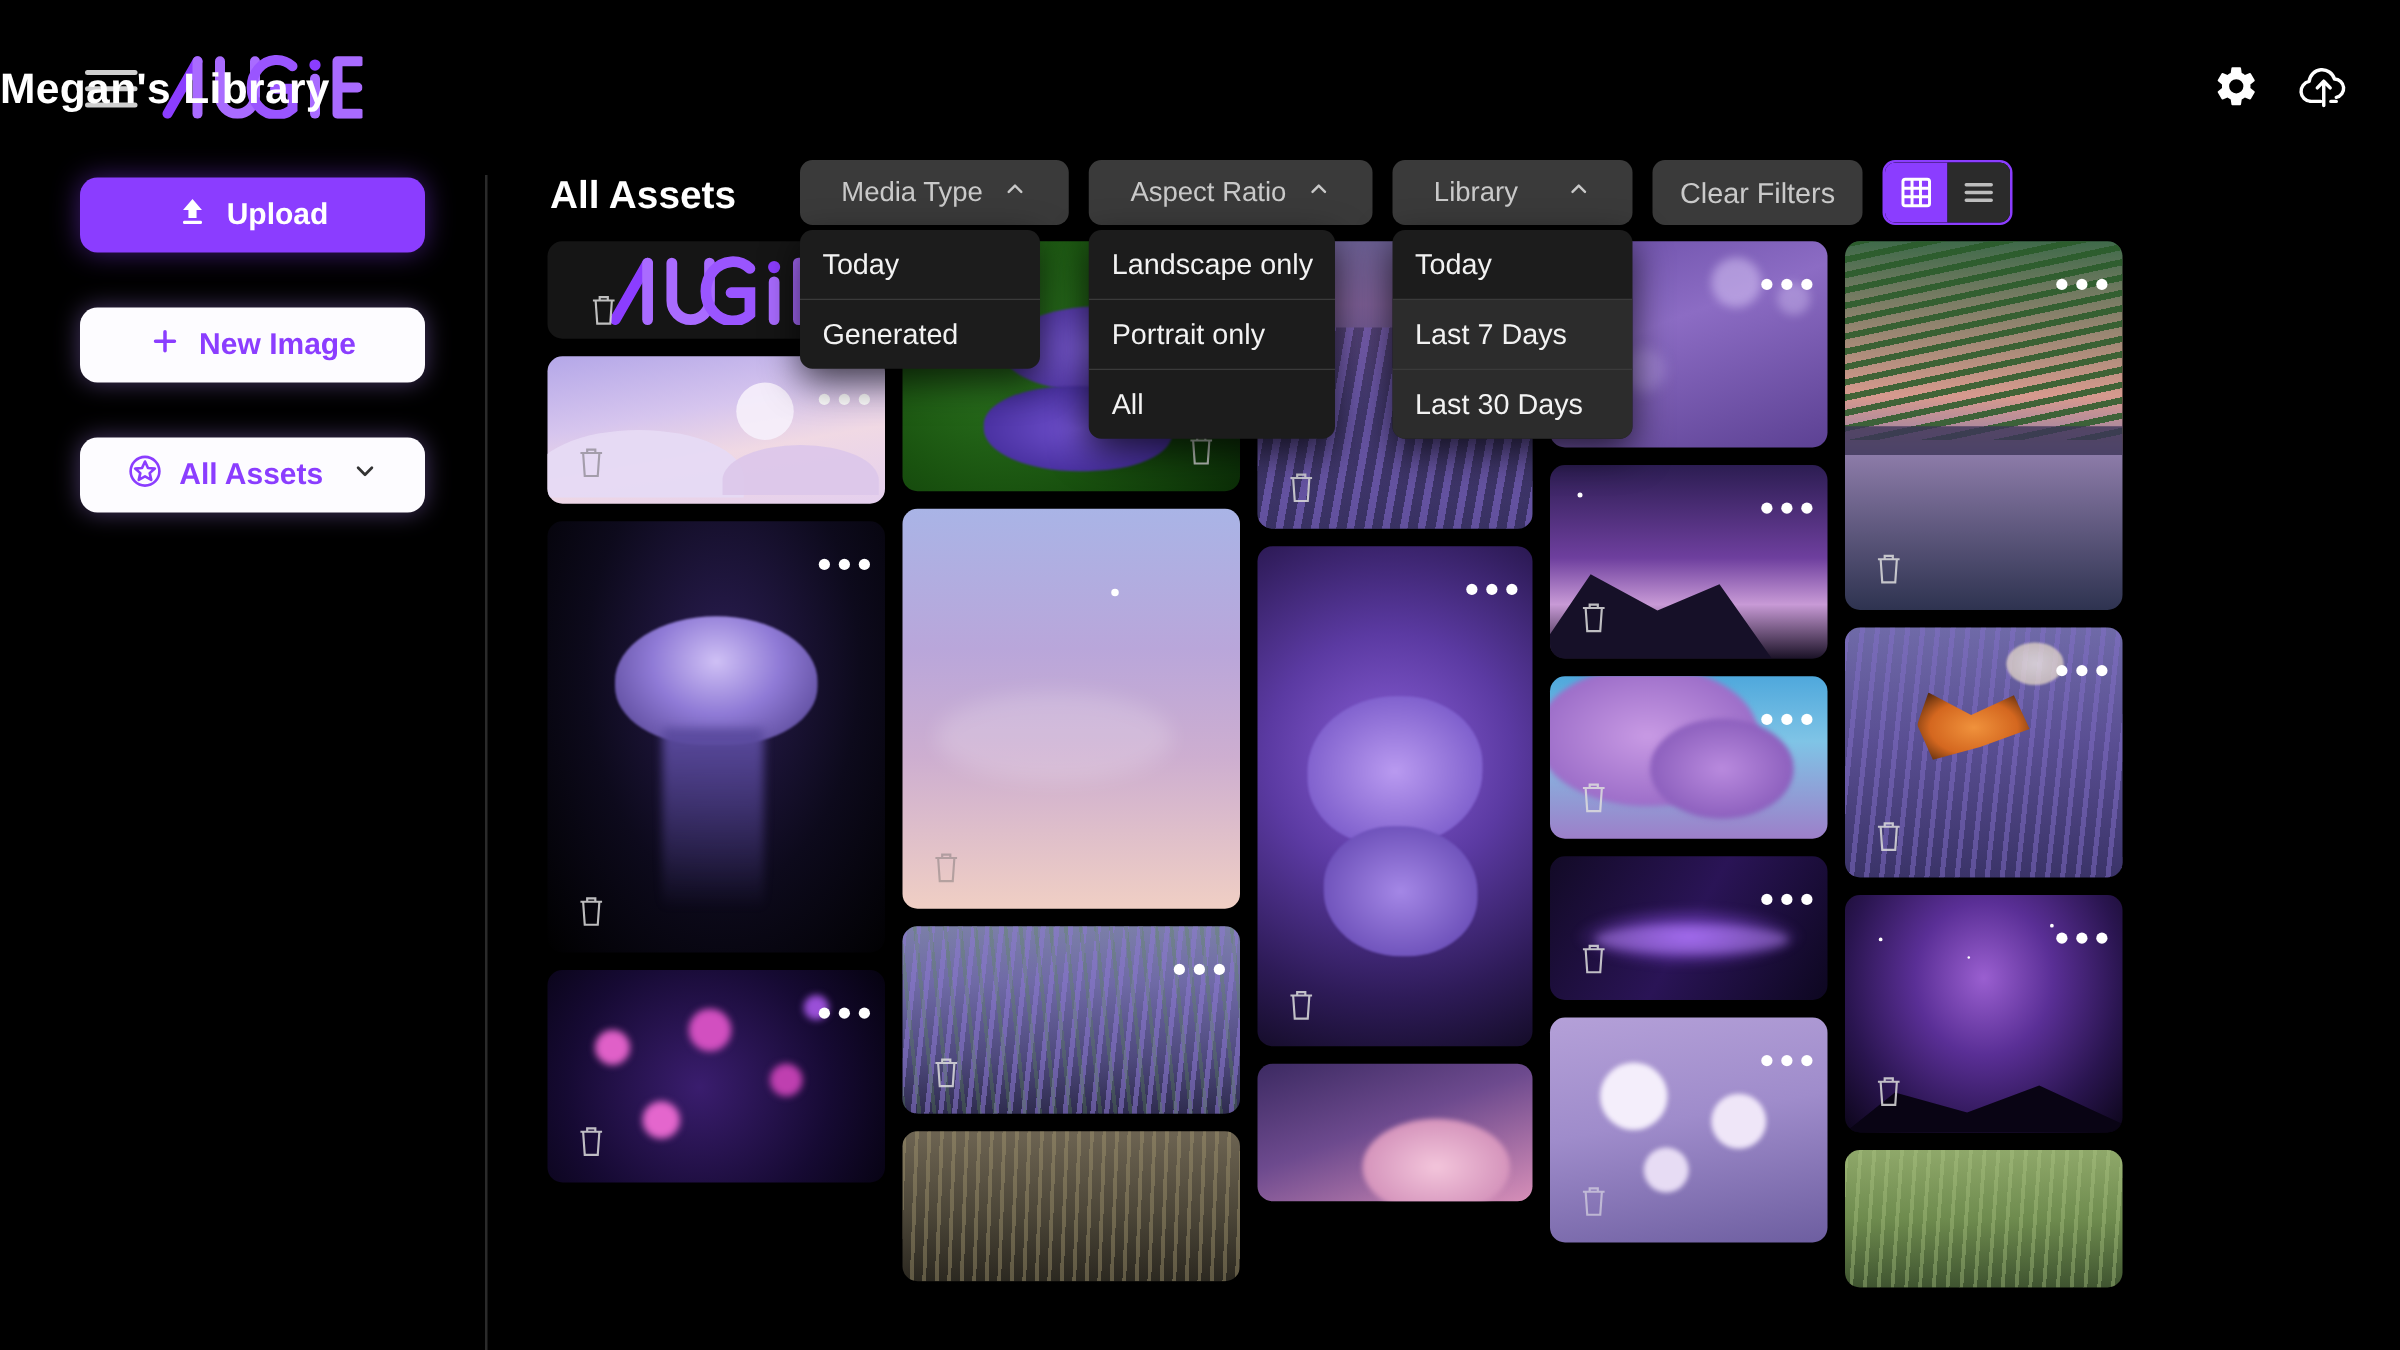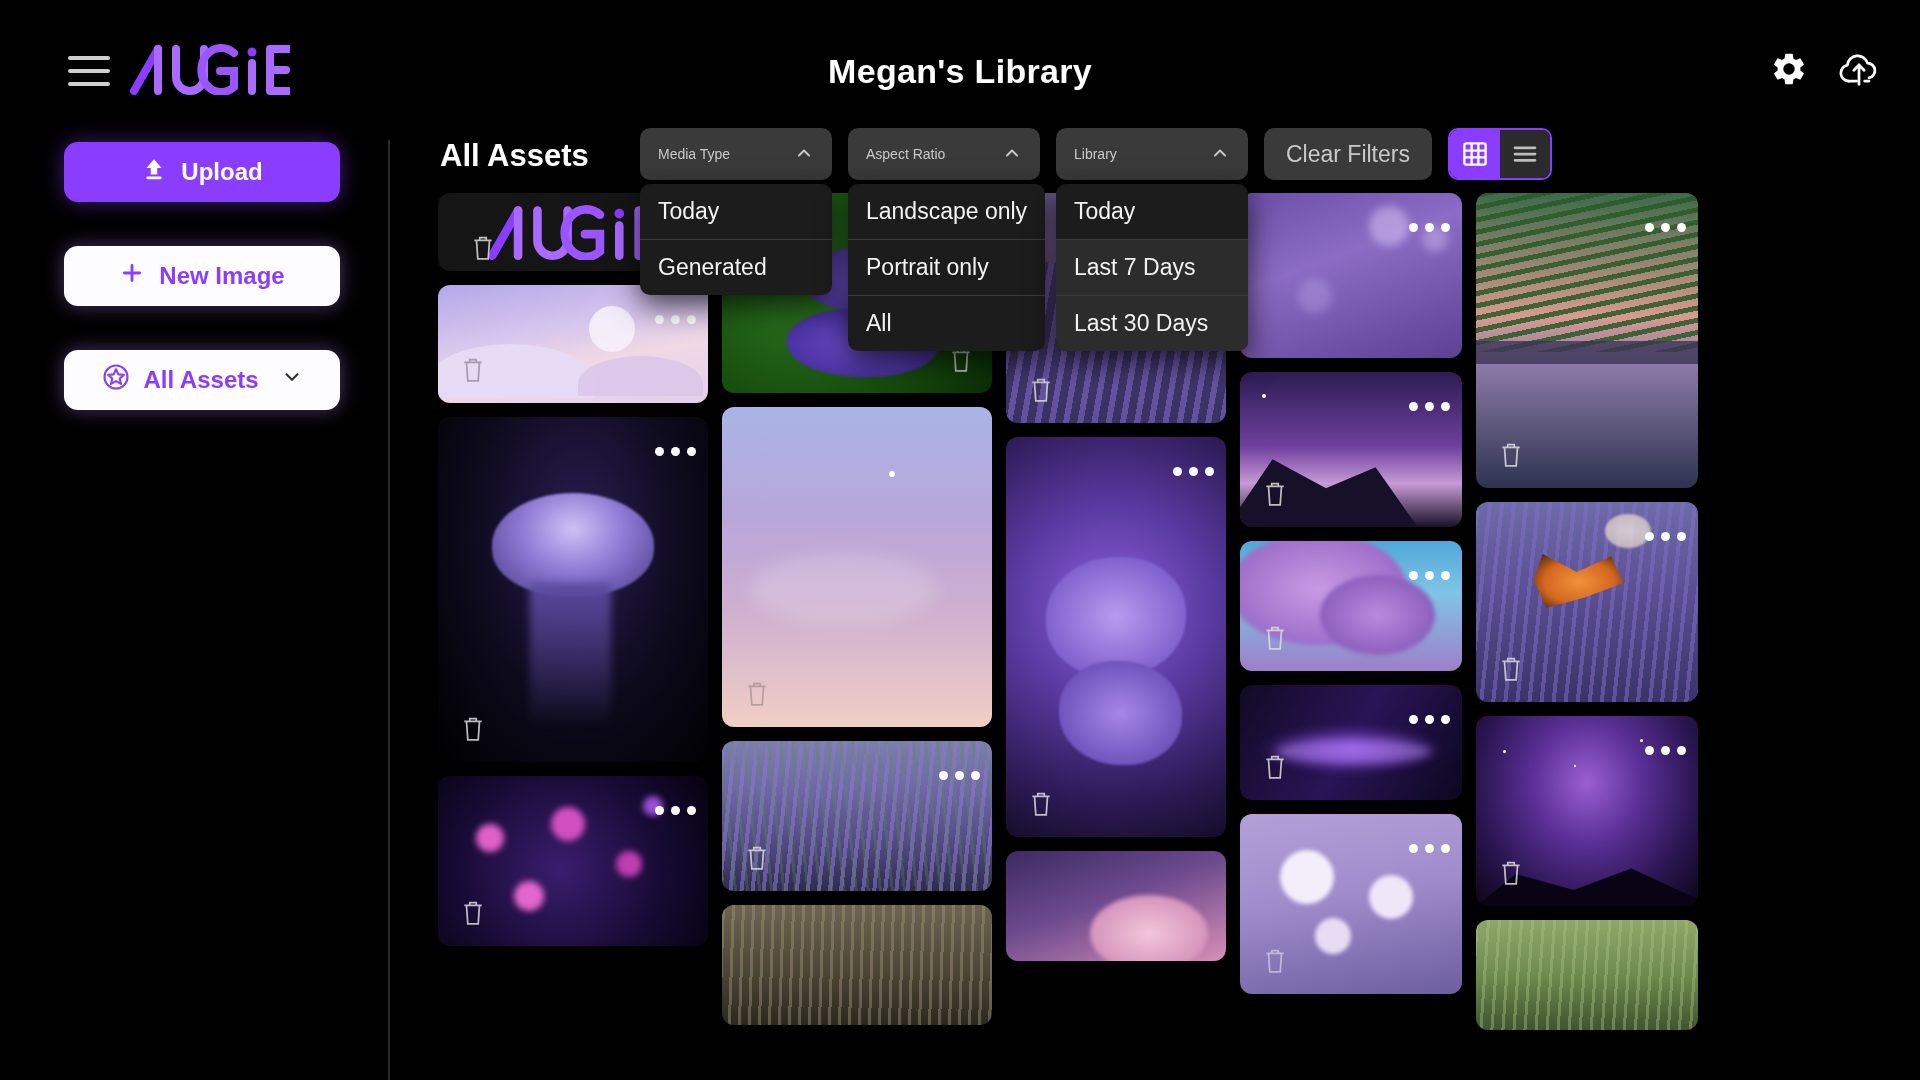--- a/index.html
+++ b/index.html
@@ -23,21 +23,21 @@
   .hamburger span { display: block; height: 4px; background: #cfcfcf; border-radius: 2px; }
 
   .logo {
     position: absolute; left: 128px; top: 40px;
     height: 58px; display: flex; align-items: center;
   }
   .logo svg { display: block; }
 
   .app-title {
     position: absolute; left: 0; top: 52px; width: 1920px;
-    text-align: center; color: #ffffff;
+    color: #ffffff;
     font-size: 34px; font-weight: bold; letter-spacing: 0.3px;
   }
 
   .topright { position: absolute; right: 40px; top: 48px; display: flex; gap: 28px; align-items: center; }
   .topright .icon-btn { width: 42px; height: 42px; cursor: pointer; display: flex; align-items: center; justify-content: center; }
 
   
   .sidebar {
     position: absolute; left: 0; top: 118px; width: 388px; height: 962px;
     background: #000; padding: 24px 64px 0 64px;
@@ -62,23 +62,23 @@
   .section-title {
     position: absolute; left: 50px; top: 20px;
     color: #fff; font-size: 31px; font-weight: bold;
   }
 
   
   .filterbar { position: absolute; left: 250px; top: 10px; display: flex; align-items: flex-start; gap: 16px; z-index: 60; }
   .filter { position: relative; }
   .filter-btn {
     min-width: 192px; height: 52px; background: #3a3a3a; border: none;
-    border-radius: 10px; color: #c9c9c9; font-size: 14px;
+    border-radius: 10px; color: #c9c9c9; font-size: 22px;
     display: flex; align-items: center; justify-content: space-between;
-    padding: 0 18px; cursor: pointer; font-family: inherit;
+    padding: 0 33px; cursor: pointer; font-family: inherit;
   }
   .filter-btn .chev-up { margin-left: 16px; }
   .dropdown {
     position: absolute; left: 0; top: 56px; min-width: 192px;
     background: #1c1c1c; border-radius: 10px; overflow: hidden;
     box-shadow: 0 10px 30px rgba(0,0,0,0.7);
   }
   .dd-item {
     padding: 14px 18px; color: #f2f2f2; font-size: 23px;
     border-bottom: 1px solid #3a3a3a; cursor: pointer; white-space: nowrap;

